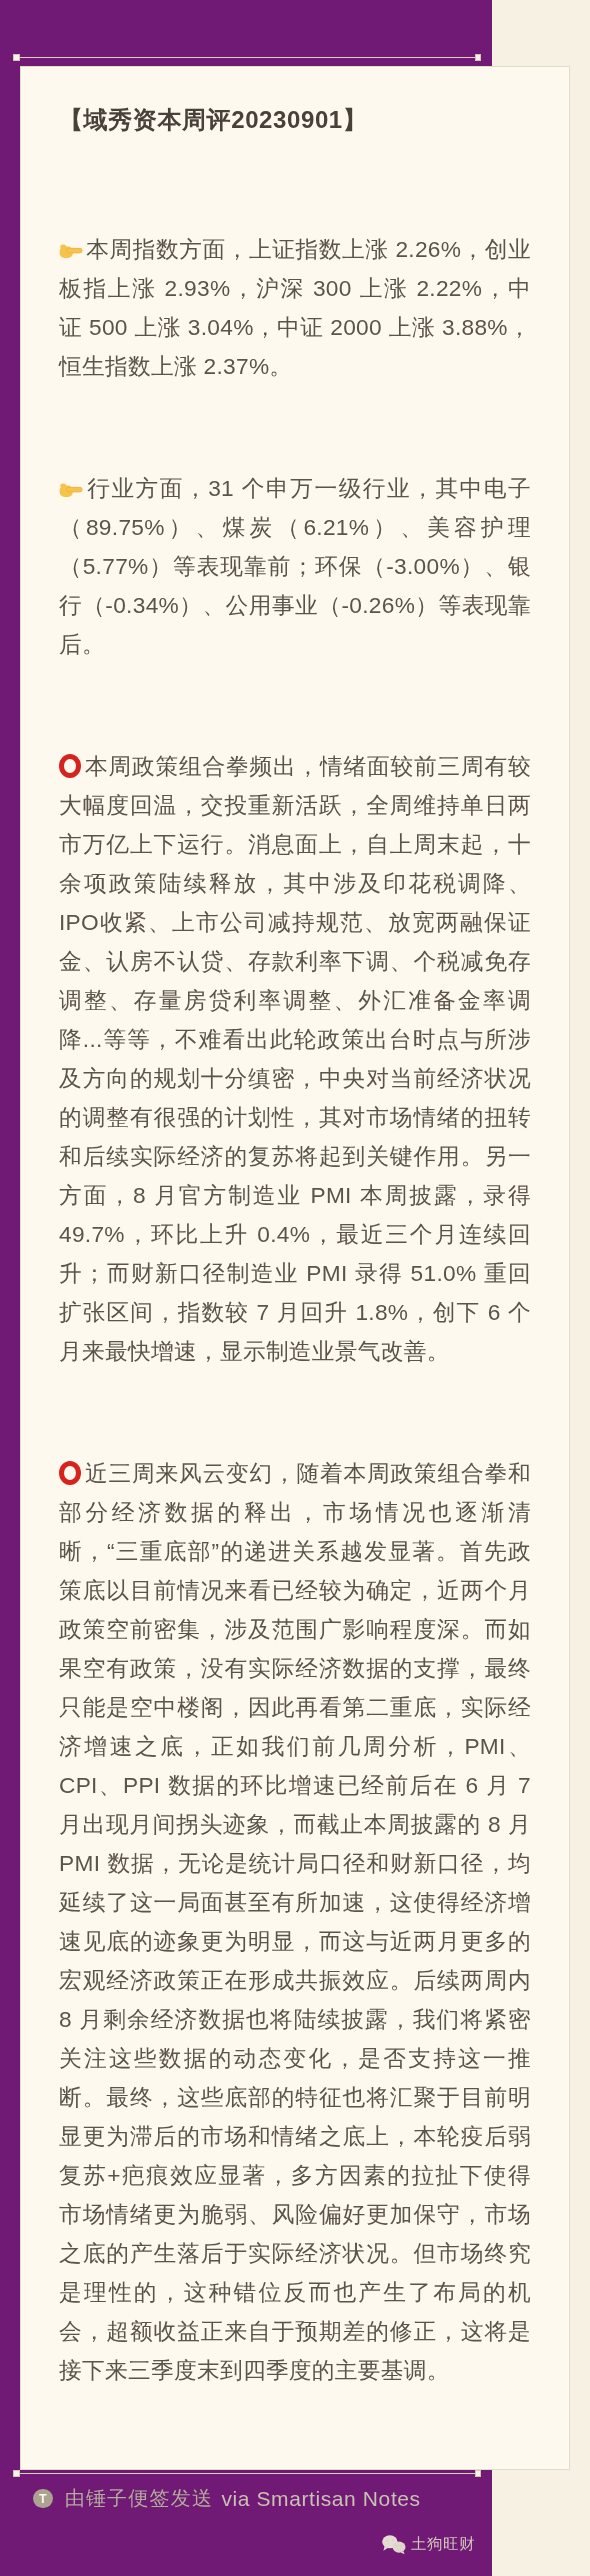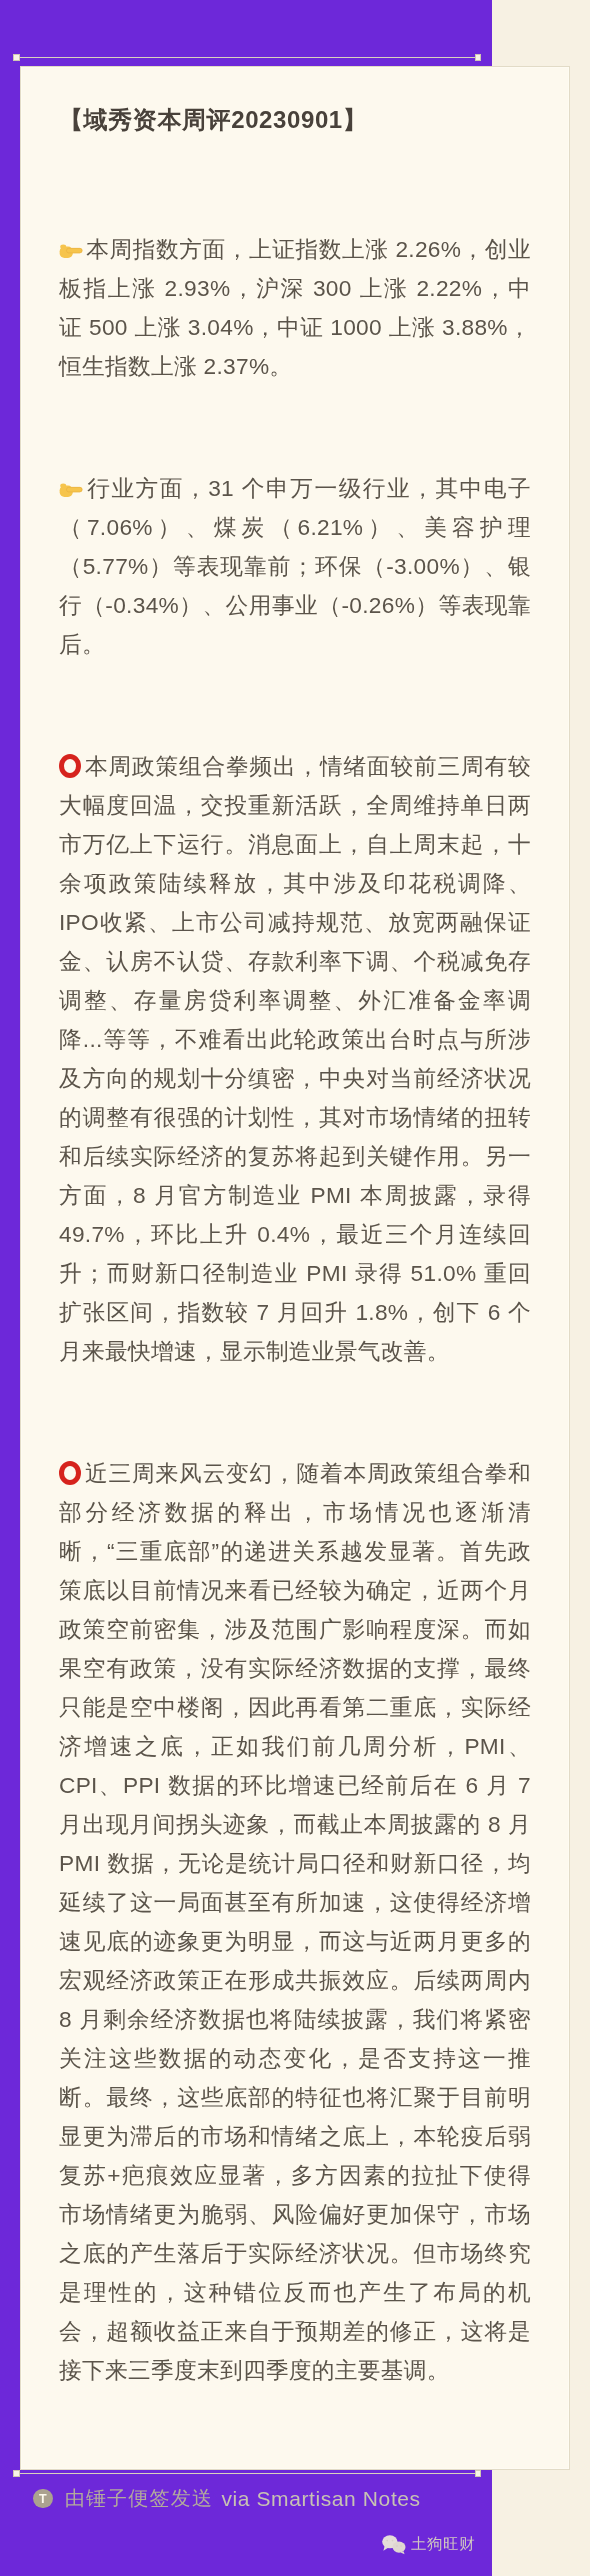--- a/index.html
+++ b/index.html
@@ -9,21 +9,21 @@
     height: 2576px;
     background: #f7f1e3;
     font-family: "Liberation Sans", "DejaVu Sans", sans-serif;
     overflow: hidden;
     position: relative;
   }
   .page {
     position: relative;
     width: 492px;
     height: 2576px;
-    background: #6d28d9;
+    background: #701a75;
   }
   
   .rod {
     position: absolute;
     left: 18px;
     right: 15.5px;
     height: 1.2px;
     background: #d9d1bc;
   }
   .rod-top { top: 57px; }
@@ -146,30 +146,30 @@
 
   <div class="paper">
     <h1 class="title">【域秀资本周评20230901】</h1>
 
     <p class="para first">
       <svg class="hand-icon" width="24" height="19.7" viewBox="0 0 40 33">
         <rect x="1" y="11" width="22" height="19" rx="8" fill="#f6c44c"></rect>
         <rect x="12" y="13.5" width="27" height="8.5" rx="4.2" fill="#f6c44c"></rect>
         <rect x="12.4" y="13.9" width="26.2" height="7.7" rx="3.8" fill="none" stroke="#e3a93e" stroke-width="0.8"></rect>
         <ellipse cx="7" cy="11.5" rx="5" ry="4" fill="#f6c44c"></ellipse>
-      </svg><span>本周指数方面，上证指数上涨 2.26%，创业板指上涨 2.93%，沪深 300 上涨 2.22%，中证 500 上涨 3.04%，中证 1000 上涨 3.88%，恒生指数上涨 2.37%。</span>
+      </svg><span>本周指数方面，上证指数上涨 2.26%，创业板指上涨 2.93%，沪深 300 上涨 2.22%，中证 500 上涨 3.04%，中证 2000 上涨 3.88%，恒生指数上涨 2.37%。</span>
     </p>
 
     <p class="para">
       <svg class="hand-icon" width="24" height="19.7" viewBox="0 0 40 33">
         <rect x="1" y="11" width="22" height="19" rx="8" fill="#f6c44c"></rect>
         <rect x="12" y="13.5" width="27" height="8.5" rx="4.2" fill="#f6c44c"></rect>
         <rect x="12.4" y="13.9" width="26.2" height="7.7" rx="3.8" fill="none" stroke="#e3a93e" stroke-width="0.8"></rect>
         <ellipse cx="7" cy="11.5" rx="5" ry="4" fill="#f6c44c"></ellipse>
-      </svg><span>行业方面，31 个申万一级行业，其中电子（7.06%）、煤炭（6.21%）、美容护理（5.77%）等表现靠前；环保（-3.00%）、银行（-0.34%）、公用事业（-0.26%）等表现靠后。</span>
+      </svg><span>行业方面，31 个申万一级行业，其中电子（89.75%）、煤炭（6.21%）、美容护理（5.77%）等表现靠前；环保（-3.00%）、银行（-0.34%）、公用事业（-0.26%）等表现靠后。</span>
     </p>
 
     <p class="para">
       <span class="ring-icon"></span><span>本周政策组合拳频出，情绪面较前三周有较大幅度回温，交投重新活跃，全周维持单日两市万亿上下运行。消息面上，自上周末起，十余项政策陆续释放，其中涉及印花税调降、IPO收紧、上市公司减持规范、放宽两融保证金、认房不认贷、存款利率下调、个税减免存调整、存量房贷利率调整、外汇准备金率调降...等等，不难看出此轮政策出台时点与所涉及方向的规划十分缜密，中央对当前经济状况的调整有很强的计划性，其对市场情绪的扭转和后续实际经济的复苏将起到关键作用。另一方面，8 月官方制造业 PMI 本周披露，录得 49.7%，环比上升 0.4%，最近三个月连续回升；而财新口径制造业 PMI 录得 51.0% 重回扩张区间，指数较 7 月回升 1.8%，创下 6 个月来最快增速，显示制造业景气改善。</span>
     </p>
 
     <p class="para">
       <span class="ring-icon"></span><span>近三周来风云变幻，随着本周政策组合拳和部分经济数据的释出，市场情况也逐渐清晰，“三重底部”的递进关系越发显著。首先政策底以目前情况来看已经较为确定，近两个月政策空前密集，涉及范围广影响程度深。而如果空有政策，没有实际经济数据的支撑，最终只能是空中楼阁，因此再看第二重底，实际经济增速之底，正如我们前几周分析，PMI、CPI、PPI 数据的环比增速已经前后在 6 月 7 月出现月间拐头迹象，而截止本周披露的 8 月 PMI 数据，无论是统计局口径和财新口径，均延续了这一局面甚至有所加速，这使得经济增速见底的迹象更为明显，而这与近两月更多的宏观经济政策正在形成共振效应。后续两周内 8 月剩余经济数据也将陆续披露，我们将紧密关注这些数据的动态变化，是否支持这一推断。最终，这些底部的特征也将汇聚于目前明显更为滞后的市场和情绪之底上，本轮疫后弱复苏+疤痕效应显著，多方因素的拉扯下使得市场情绪更为脆弱、风险偏好更加保守，市场之底的产生落后于实际经济状况。但市场终究是理性的，这种错位反而也产生了布局的机会，超额收益正来自于预期差的修正，这将是接下来三季度末到四季度的主要基调。</span>
     </p>
   </div>

